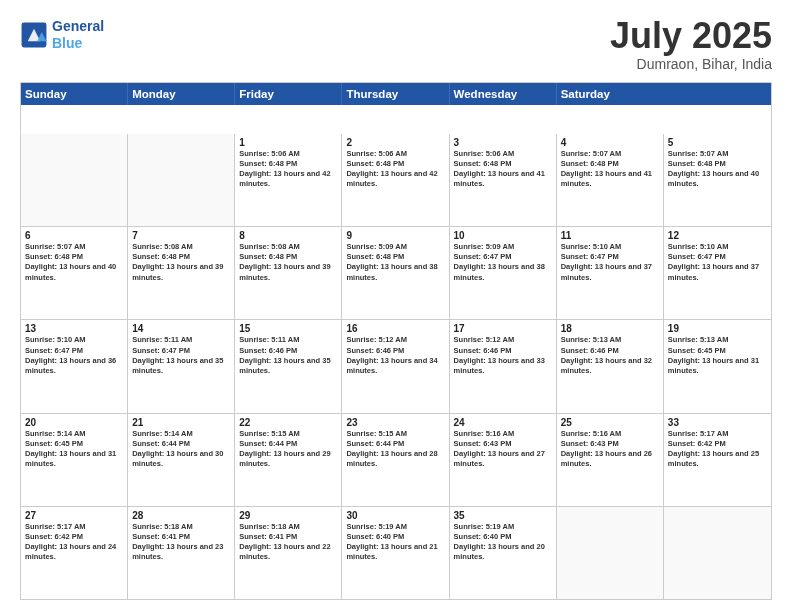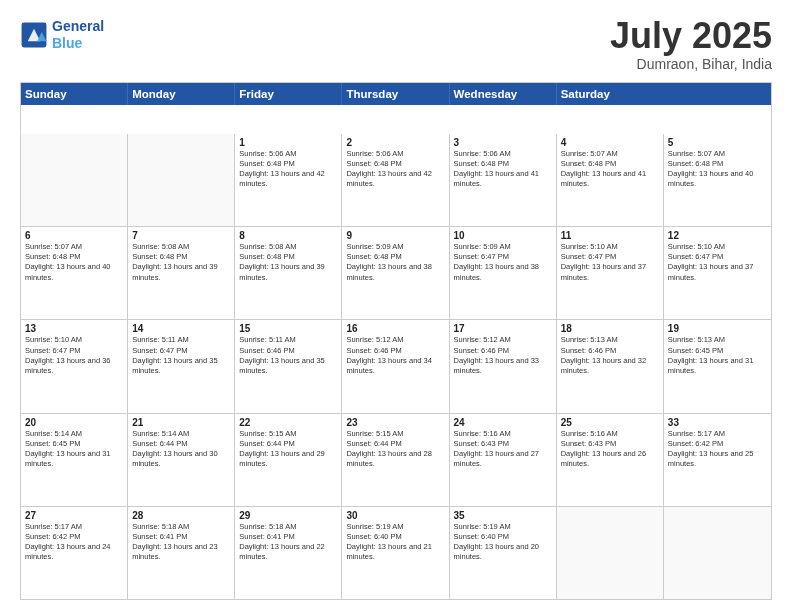--- a/index.html
+++ b/index.html
@@ -92,20 +92,21 @@
     .day-num {
       font-size: 10px;
       font-weight: bold;
       color: #222;
       margin-bottom: 1px;
     }
     .cell-text {
       font-size: 7.5px;
       line-height: 1.35;
       color: #333;
+      font-weight: bold;
     }
   </style>
 </head>
 <body>
 
 <div class="page">
   <div class="header">
     <div class="logo">
       <svg class="logo-icon" viewBox="0 0 36 36">
         <rect x="2" y="2" width="32" height="32" rx="3" fill="#2255a4"></rect>

